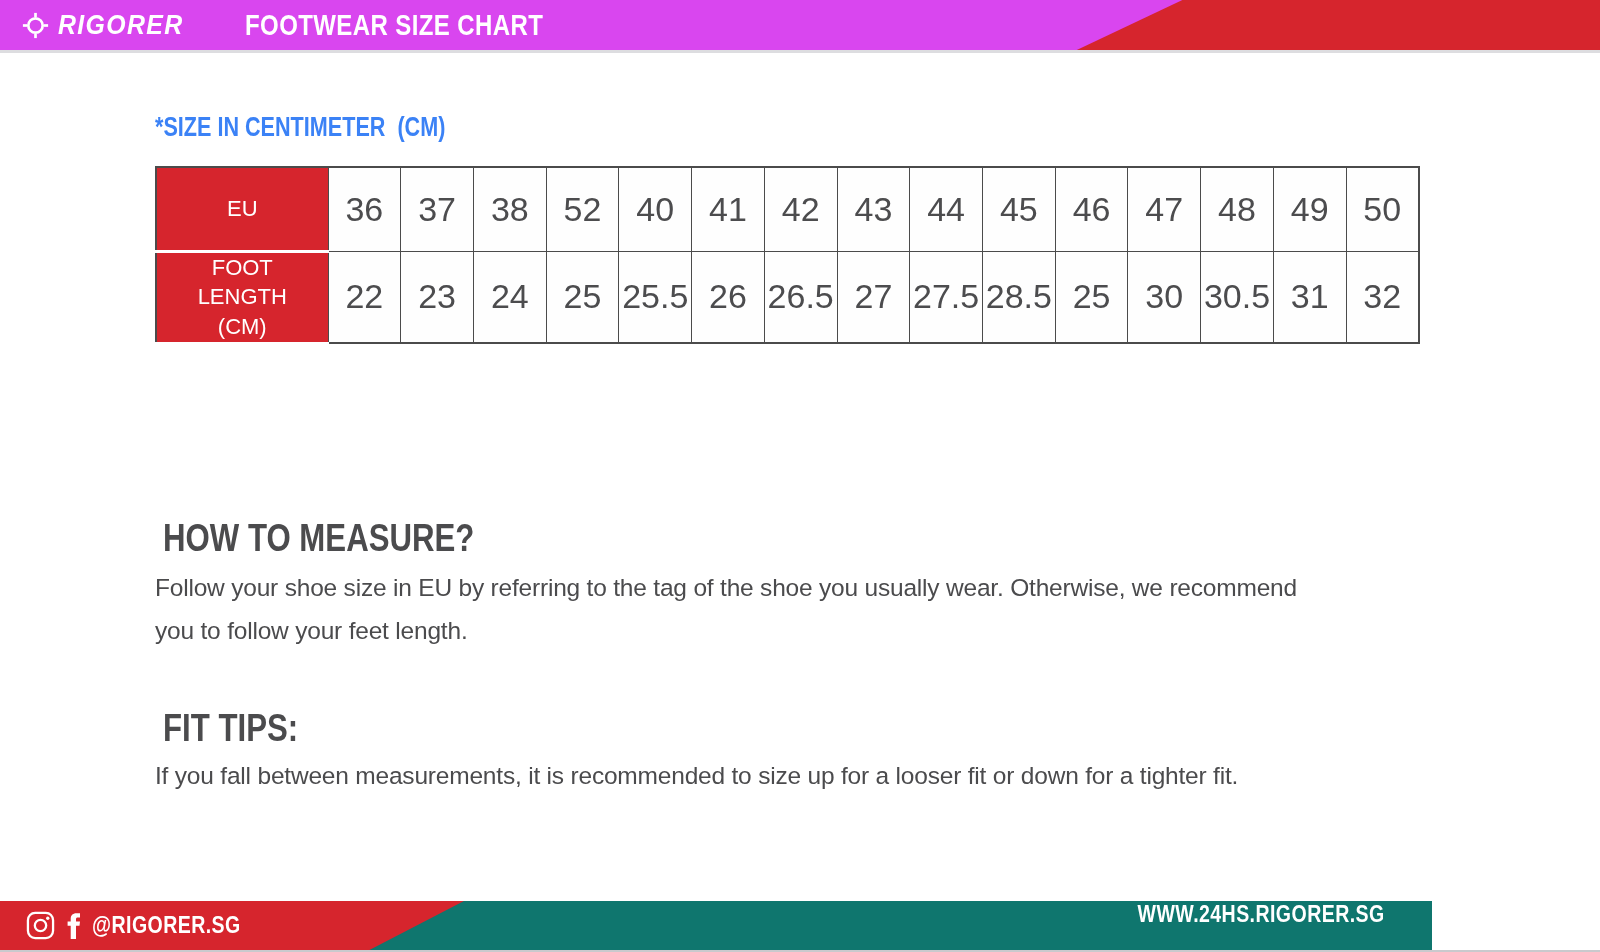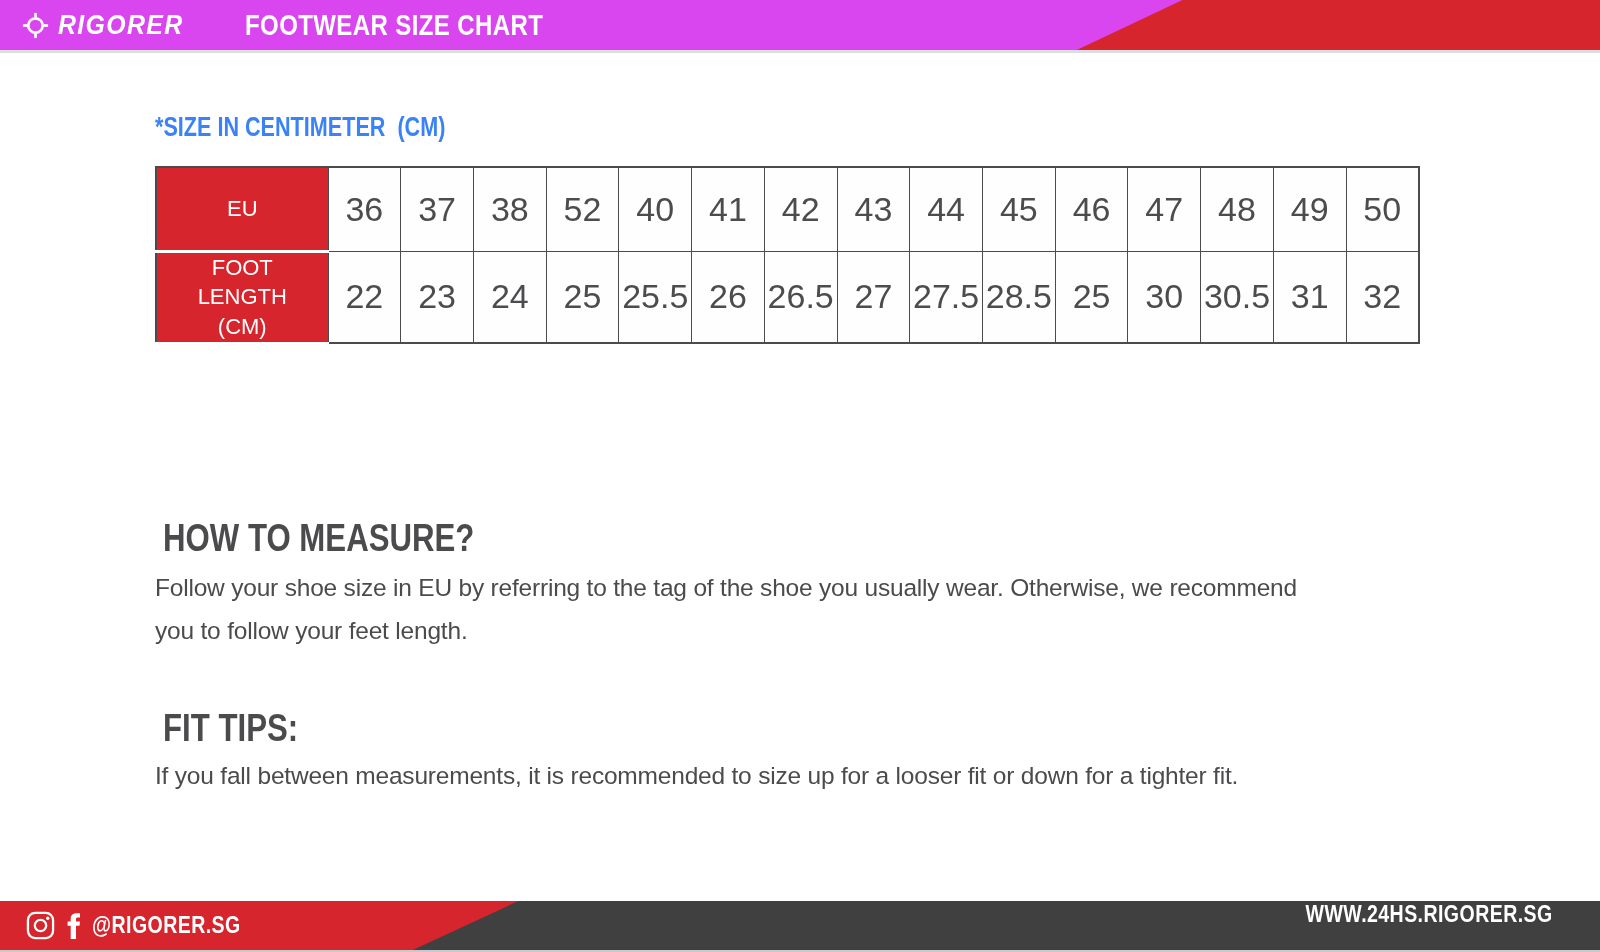--- a/index.html
+++ b/index.html
@@ -70,22 +70,22 @@
   .section-body {
     position:absolute; left:155px; font-size:24.5px; line-height:43px;
     color:#4b4b4d; letter-spacing:-0.2px;
   }
   #how-heading { top:516px; }
   #how-body    { top:566px; width:1145px; }
   #fit-heading { top:706px; }
   #fit-body    { top:754px; width:1220px; }
   
   .footer {
-    position:absolute; left:0; bottom:2px; width:1600px; height:49px;
-    background:#404040;
+    position:absolute; left:0; bottom:2px; width:1432px; height:49px;
+    background:#0f766e;
   }
   .footer-red {
     position:absolute; top:0; left:0; width:100%; height:100%;
     background:#d6252d;
     clip-path:polygon(0 0, 32.4% 0, 25.8% 100%, 0 100%);
   }
   .footer-underline {
     position:absolute; bottom:0; left:0; width:1600px; height:2px; background:#c9c9cd;
   }
   .footer-left {

